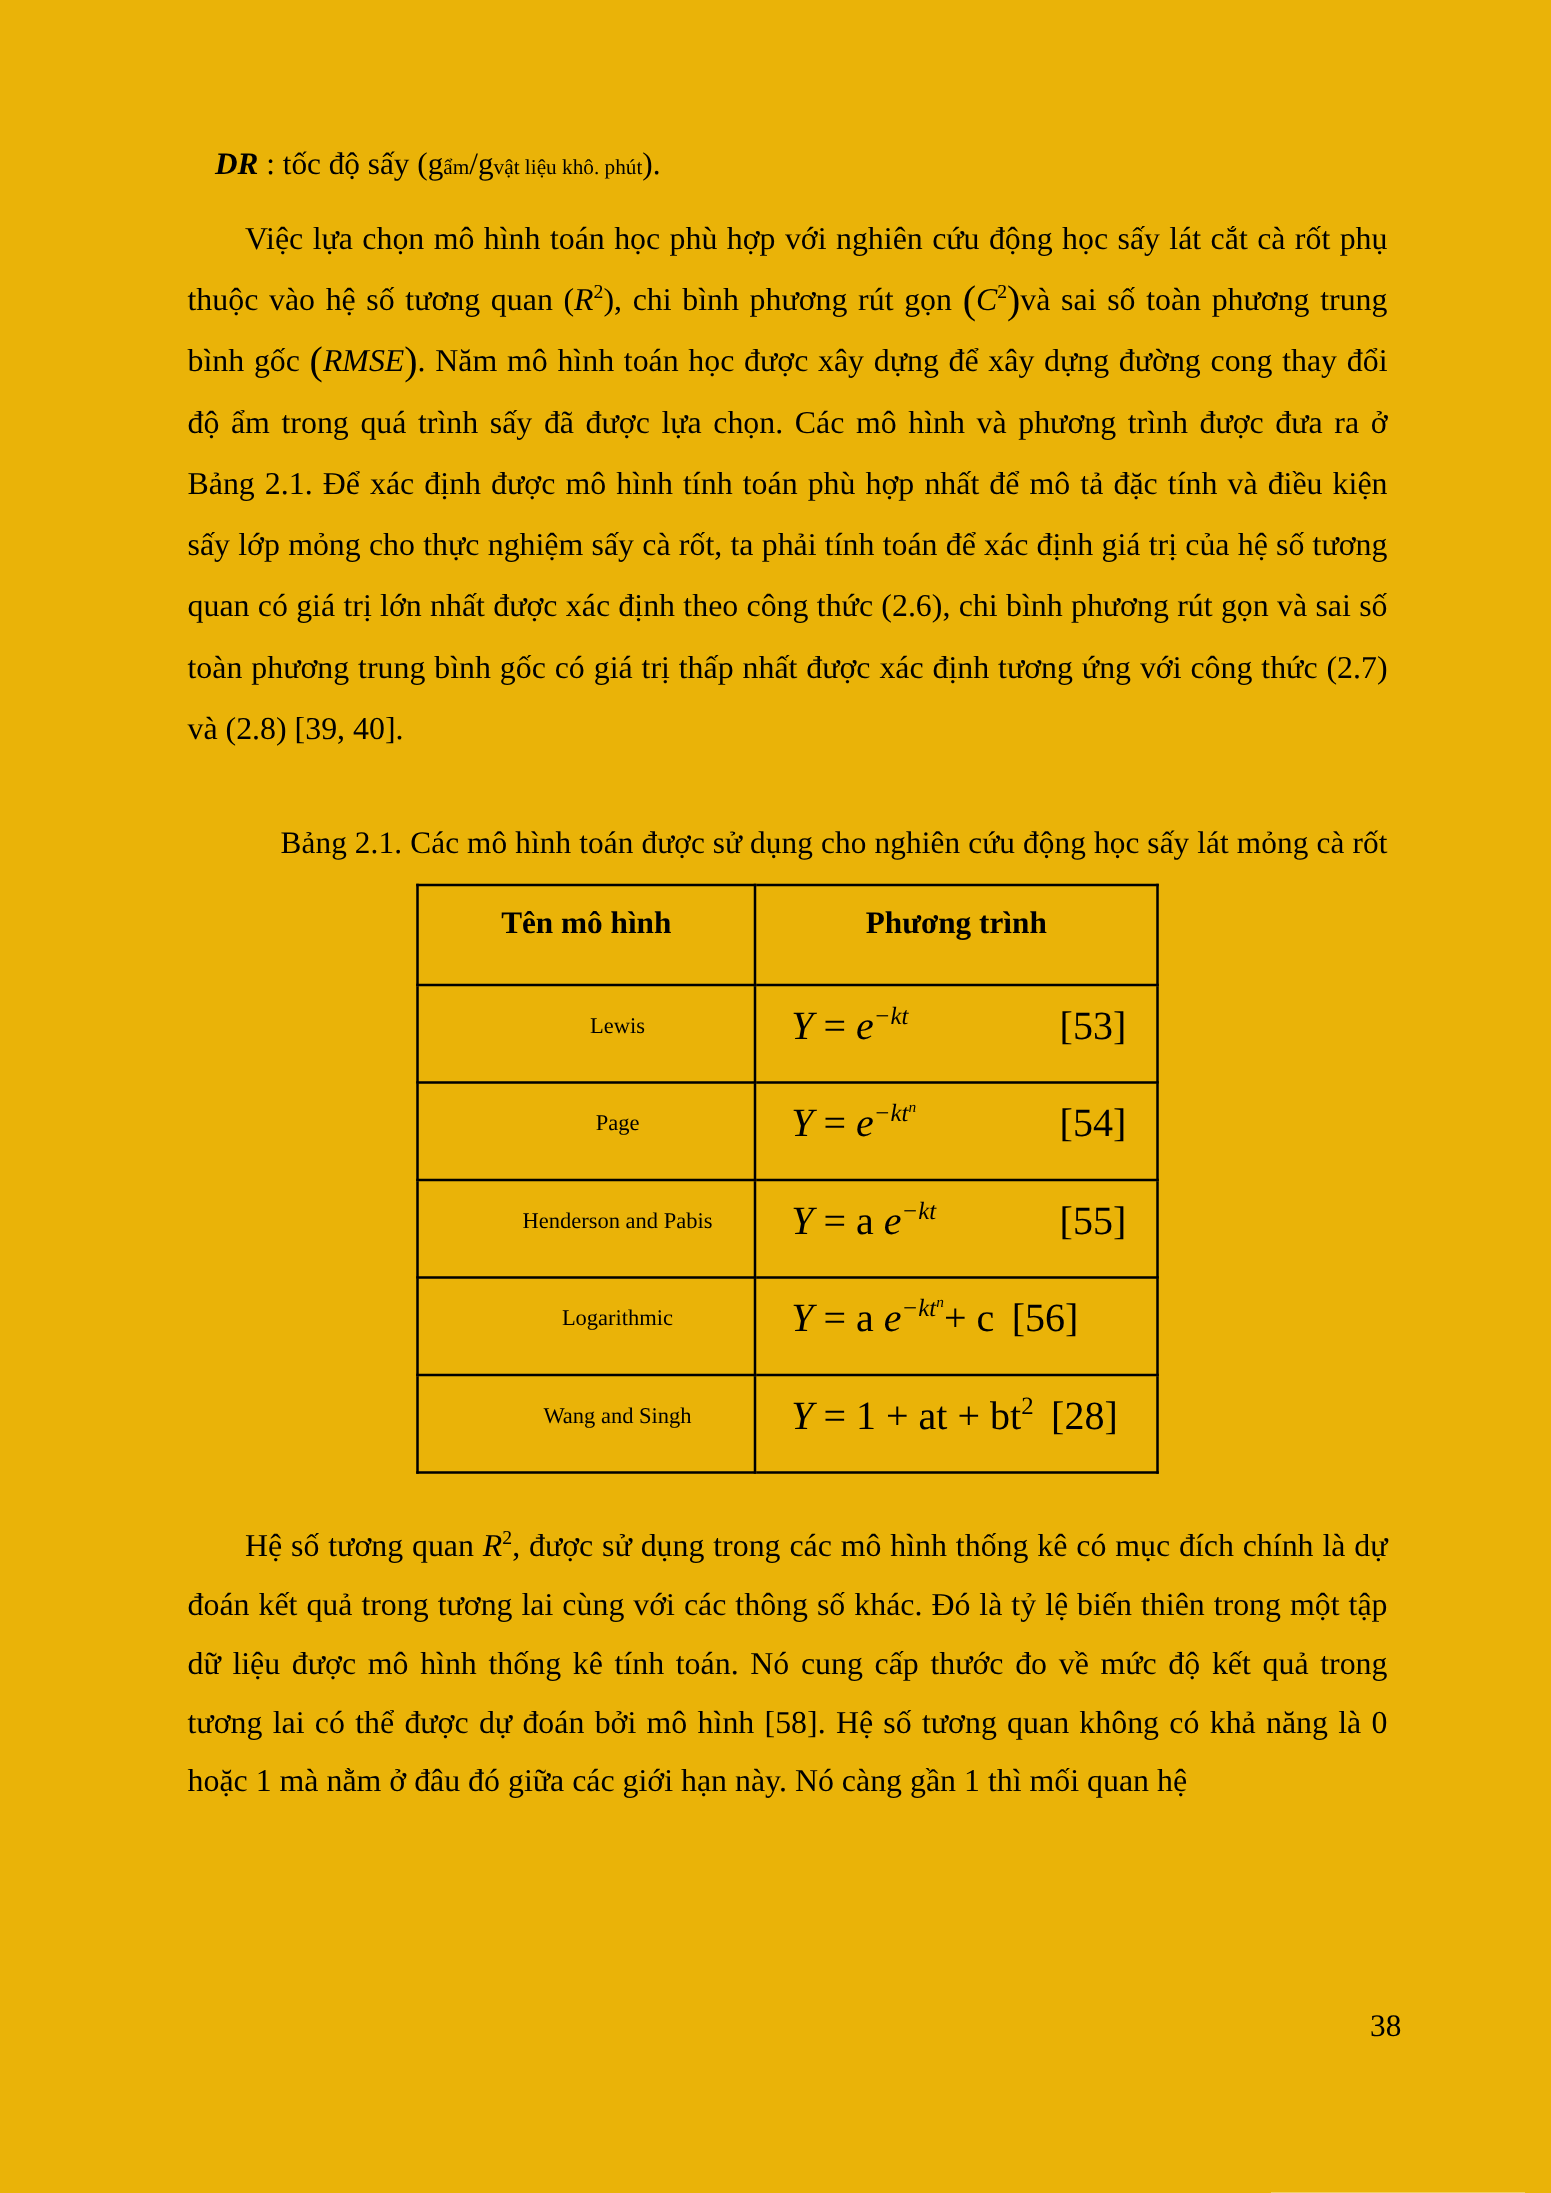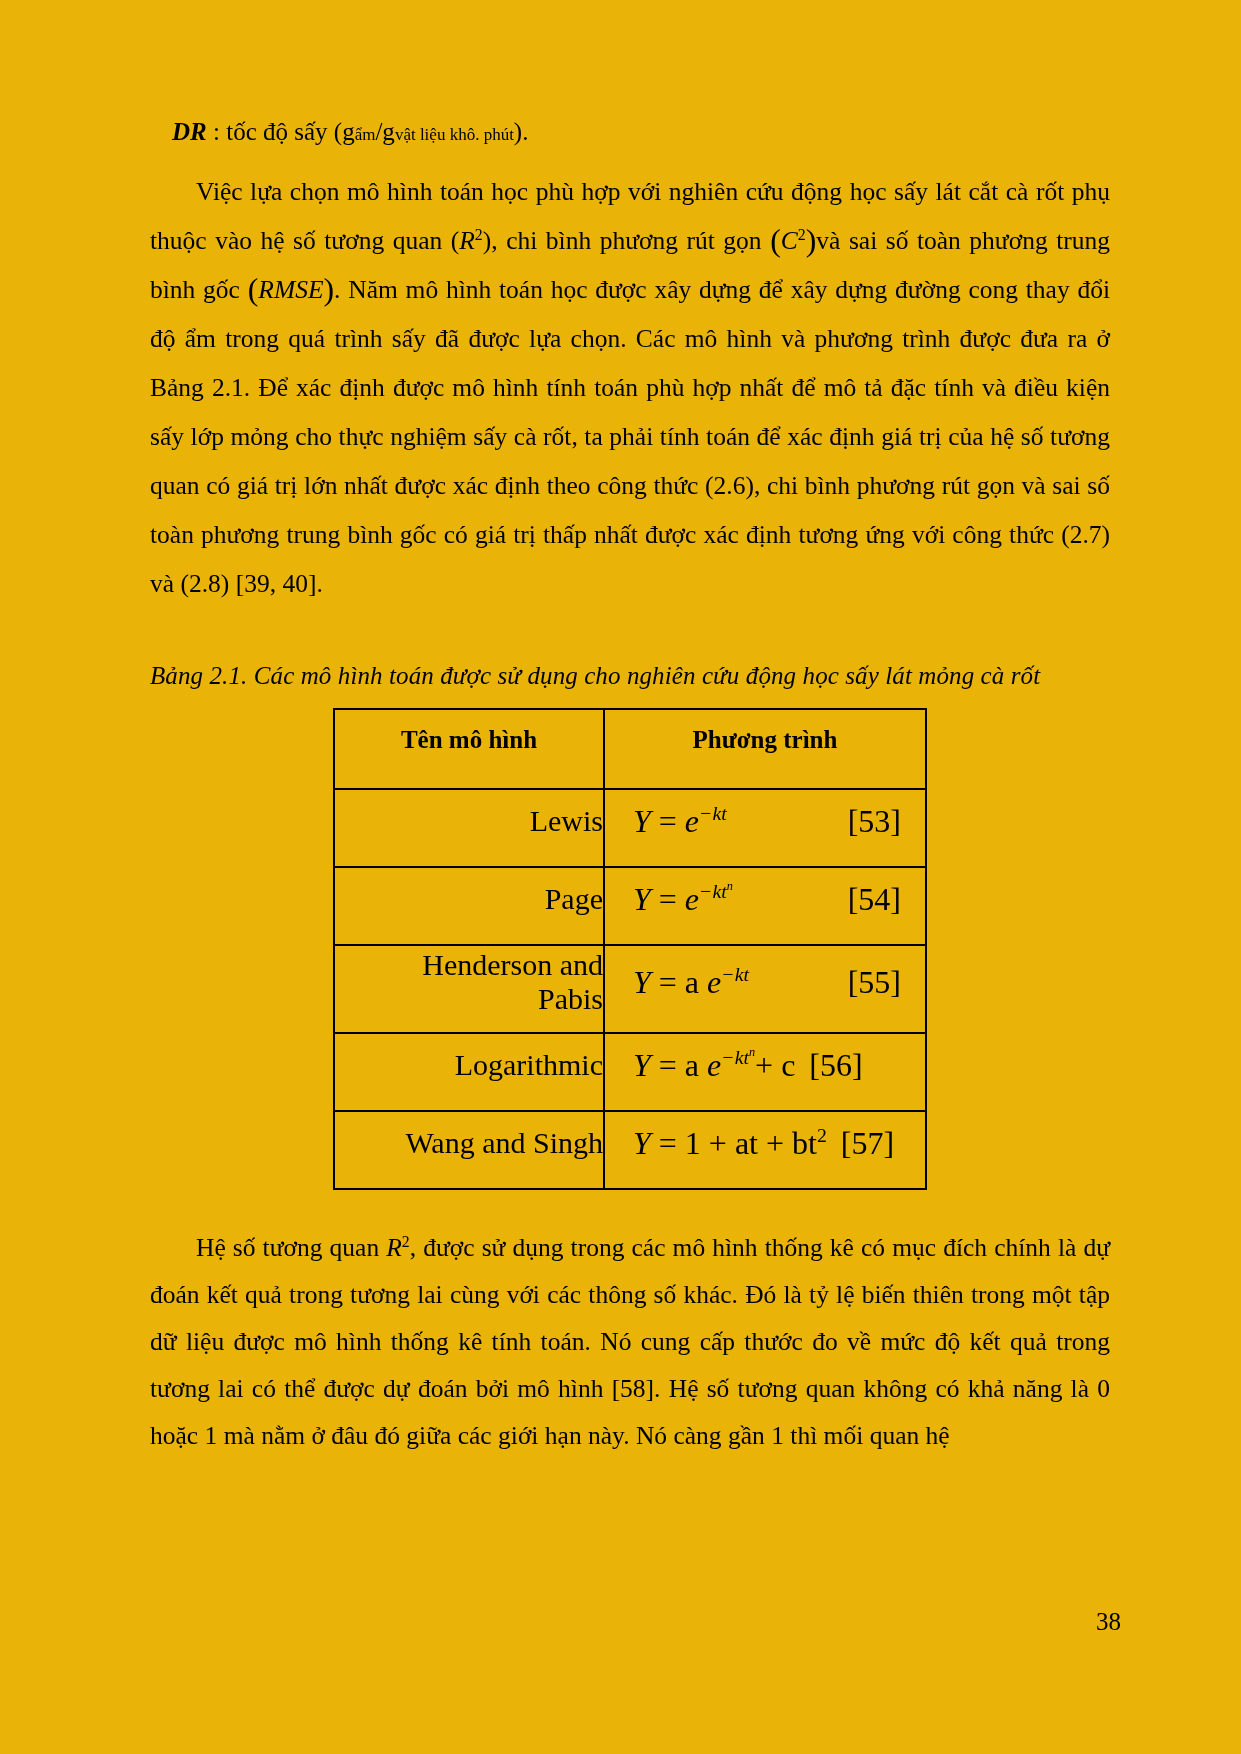--- a/index.html
+++ b/index.html
@@ -68,23 +68,22 @@
   }
   .paren-big {
     font-size: 1.25em;
     vertical-align: -0.07em;
     font-style: normal;
   }
 
   
   .caption {
     font-size: 25px;
-    font-style: italic;
     margin: 34px 0 18px 0;
-    text-align: left;
+    text-align: right;
     letter-spacing: 0.1px;
   }
 
   
   .tbl-wrap {
     display: flex;
     justify-content: center;
     margin-top: 8px;
   }
   table.models {
@@ -102,24 +101,24 @@
     font-size: 25px;
     font-weight: bold;
     height: 60px;
     text-align: center;
     padding-bottom: 18px;
   }
   .col-name { width: 268px; }
   .col-eq   { width: 320px; }
 
   table.models td.name {
-    font-size: 30px;
+    font-size: 18px;
     height: 58px;
     padding: 2px 0 16px 50px;
-    text-align: right;
+    text-align: center;
   }
   table.models td.eq {
     font-size: 32px;
     height: 58px;
     padding: 2px 0 16px 0;
     text-align: center;
     position: relative;
     margin-top: 26px;
   }
   .eq-inner {
@@ -216,21 +215,21 @@
                 <span class="eq-formula"><span class="math-i">Y</span> = a&nbsp;<span class="math-i">e</span><sup class="sup"><span class="math-i">−kt</span><sup class="sup"><span class="math-i">n</span></sup></sup>+ c</span>
                 <span class="eq-ref near">[56]</span>
               </div>
             </td>
           </tr>
           <tr class="short">
             <td class="name">Wang and Singh</td>
             <td class="eq">
               <div class="eq-inner">
                 <span class="eq-formula"><span class="math-i">Y</span> = 1 + at + bt<sup class="sup">2</sup></span>
-                <span class="eq-ref near">[57]</span>
+                <span class="eq-ref near">[28]</span>
               </div>
             </td>
           </tr>
         </tbody>
       </table>
     </div>
 
     <div class="spacer-md"></div>
 
     <p class="para indent tight">

